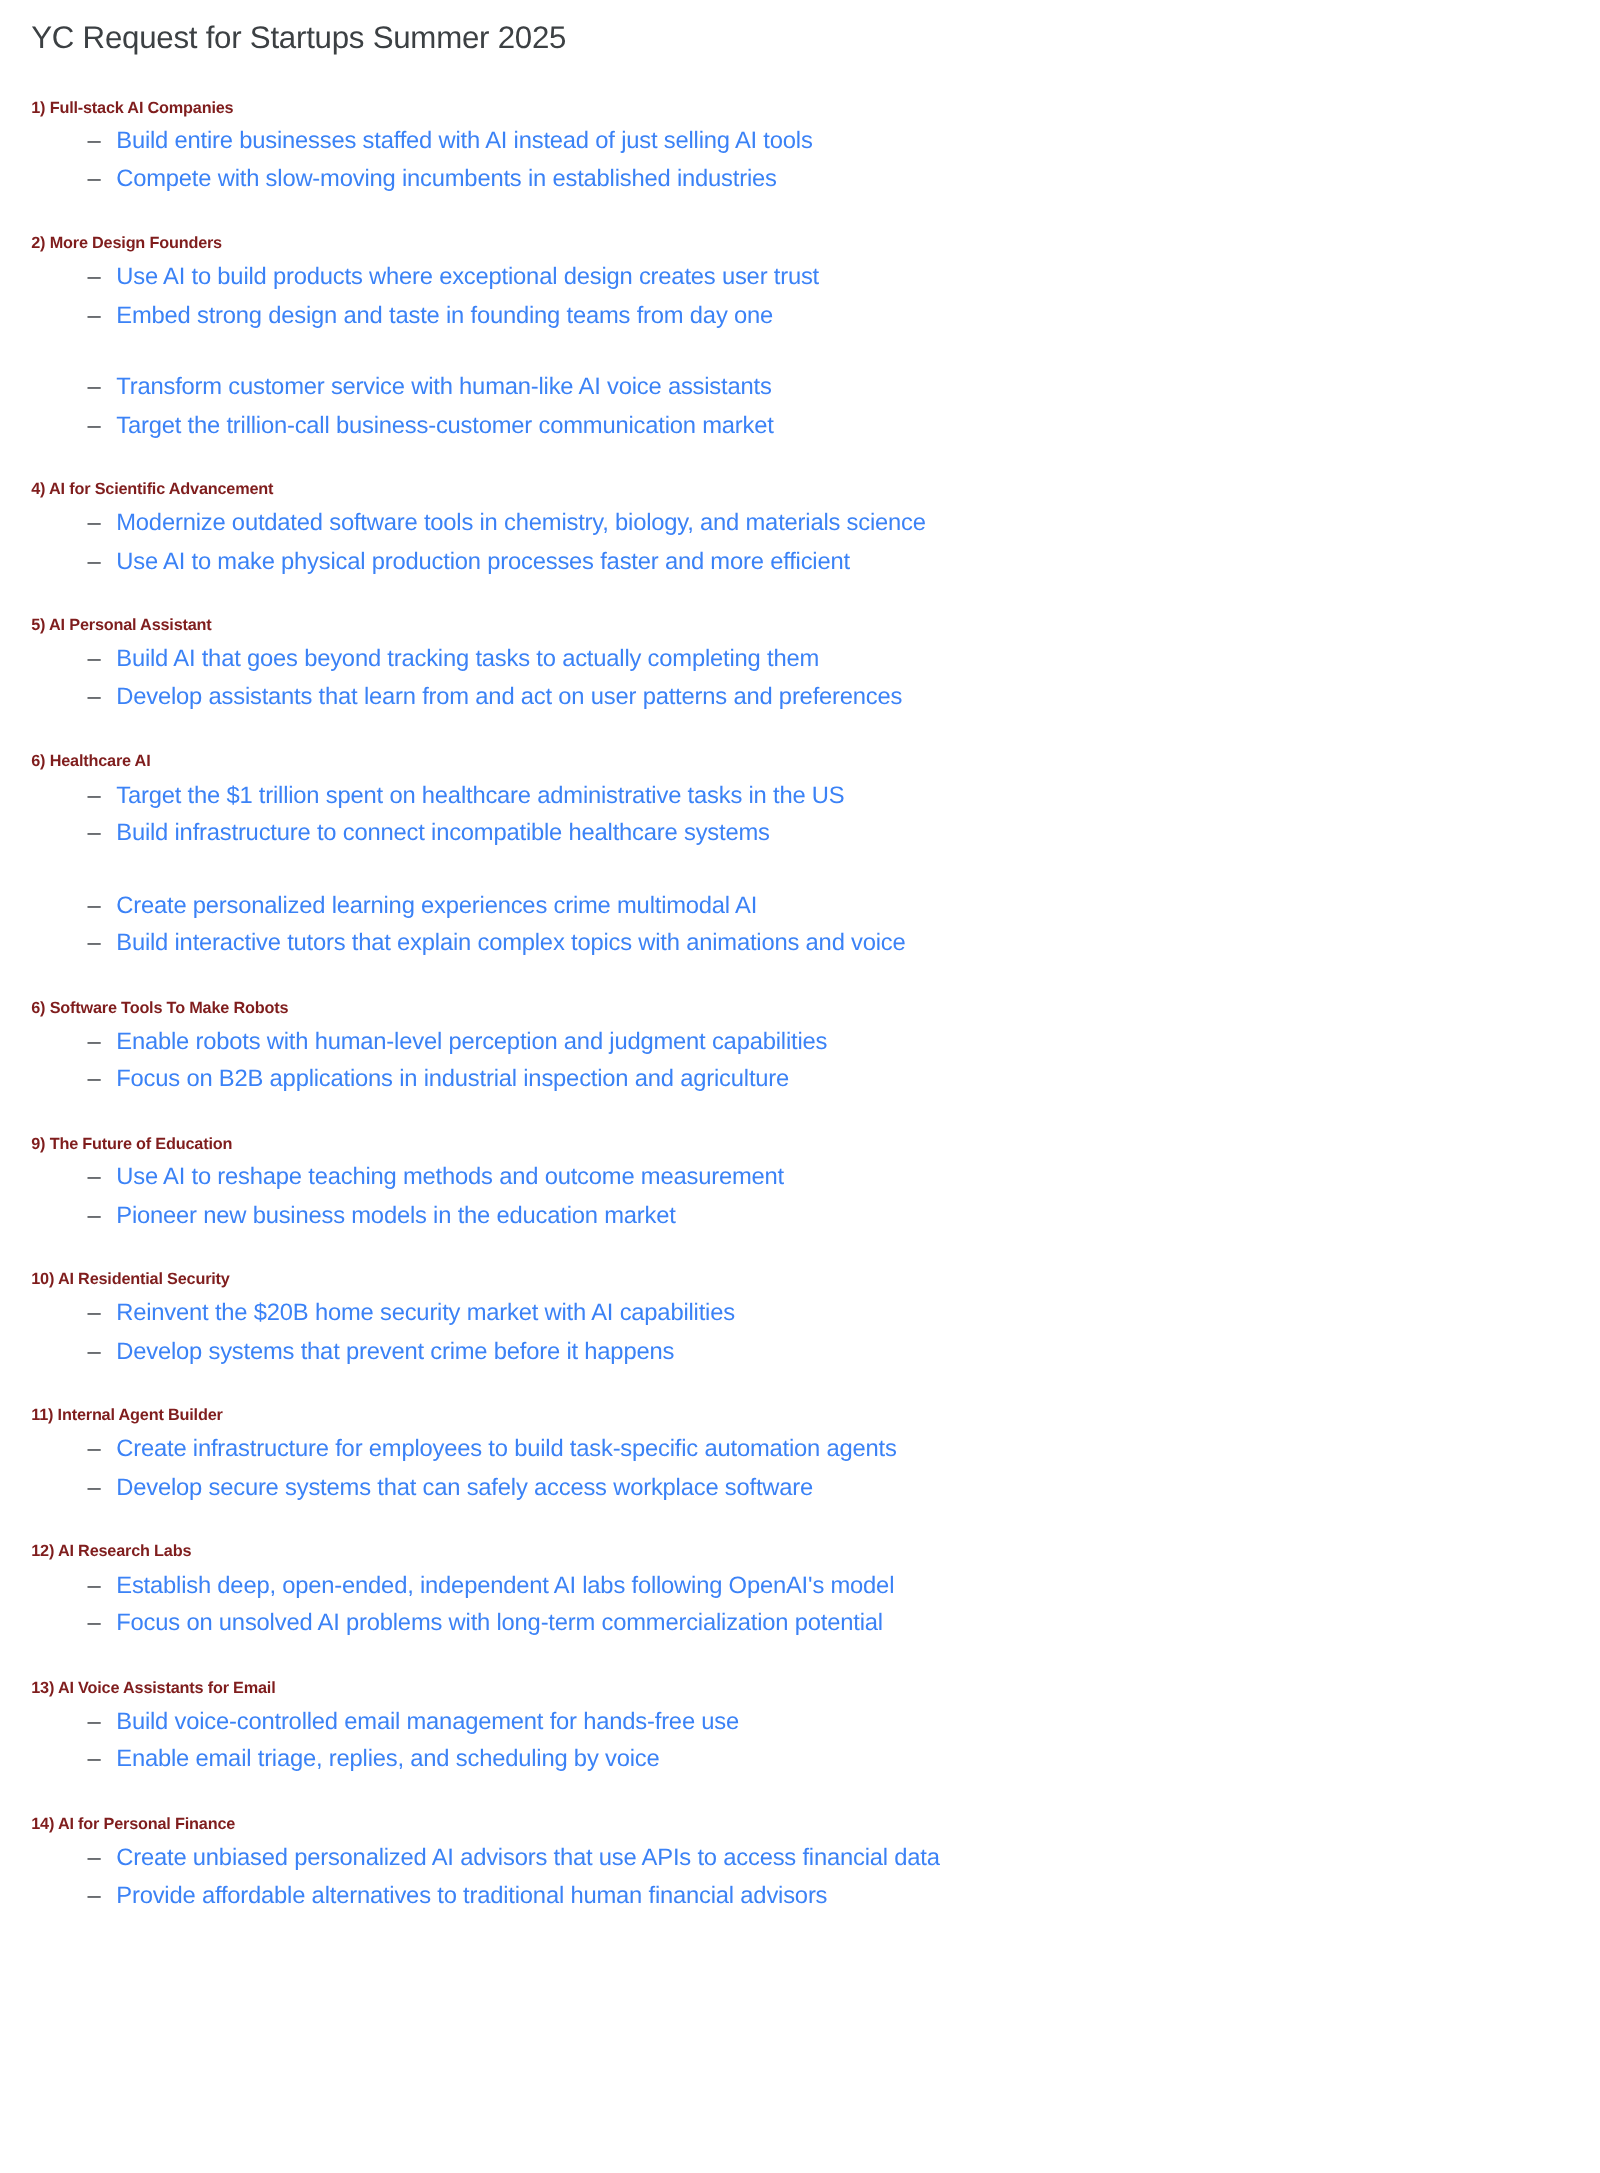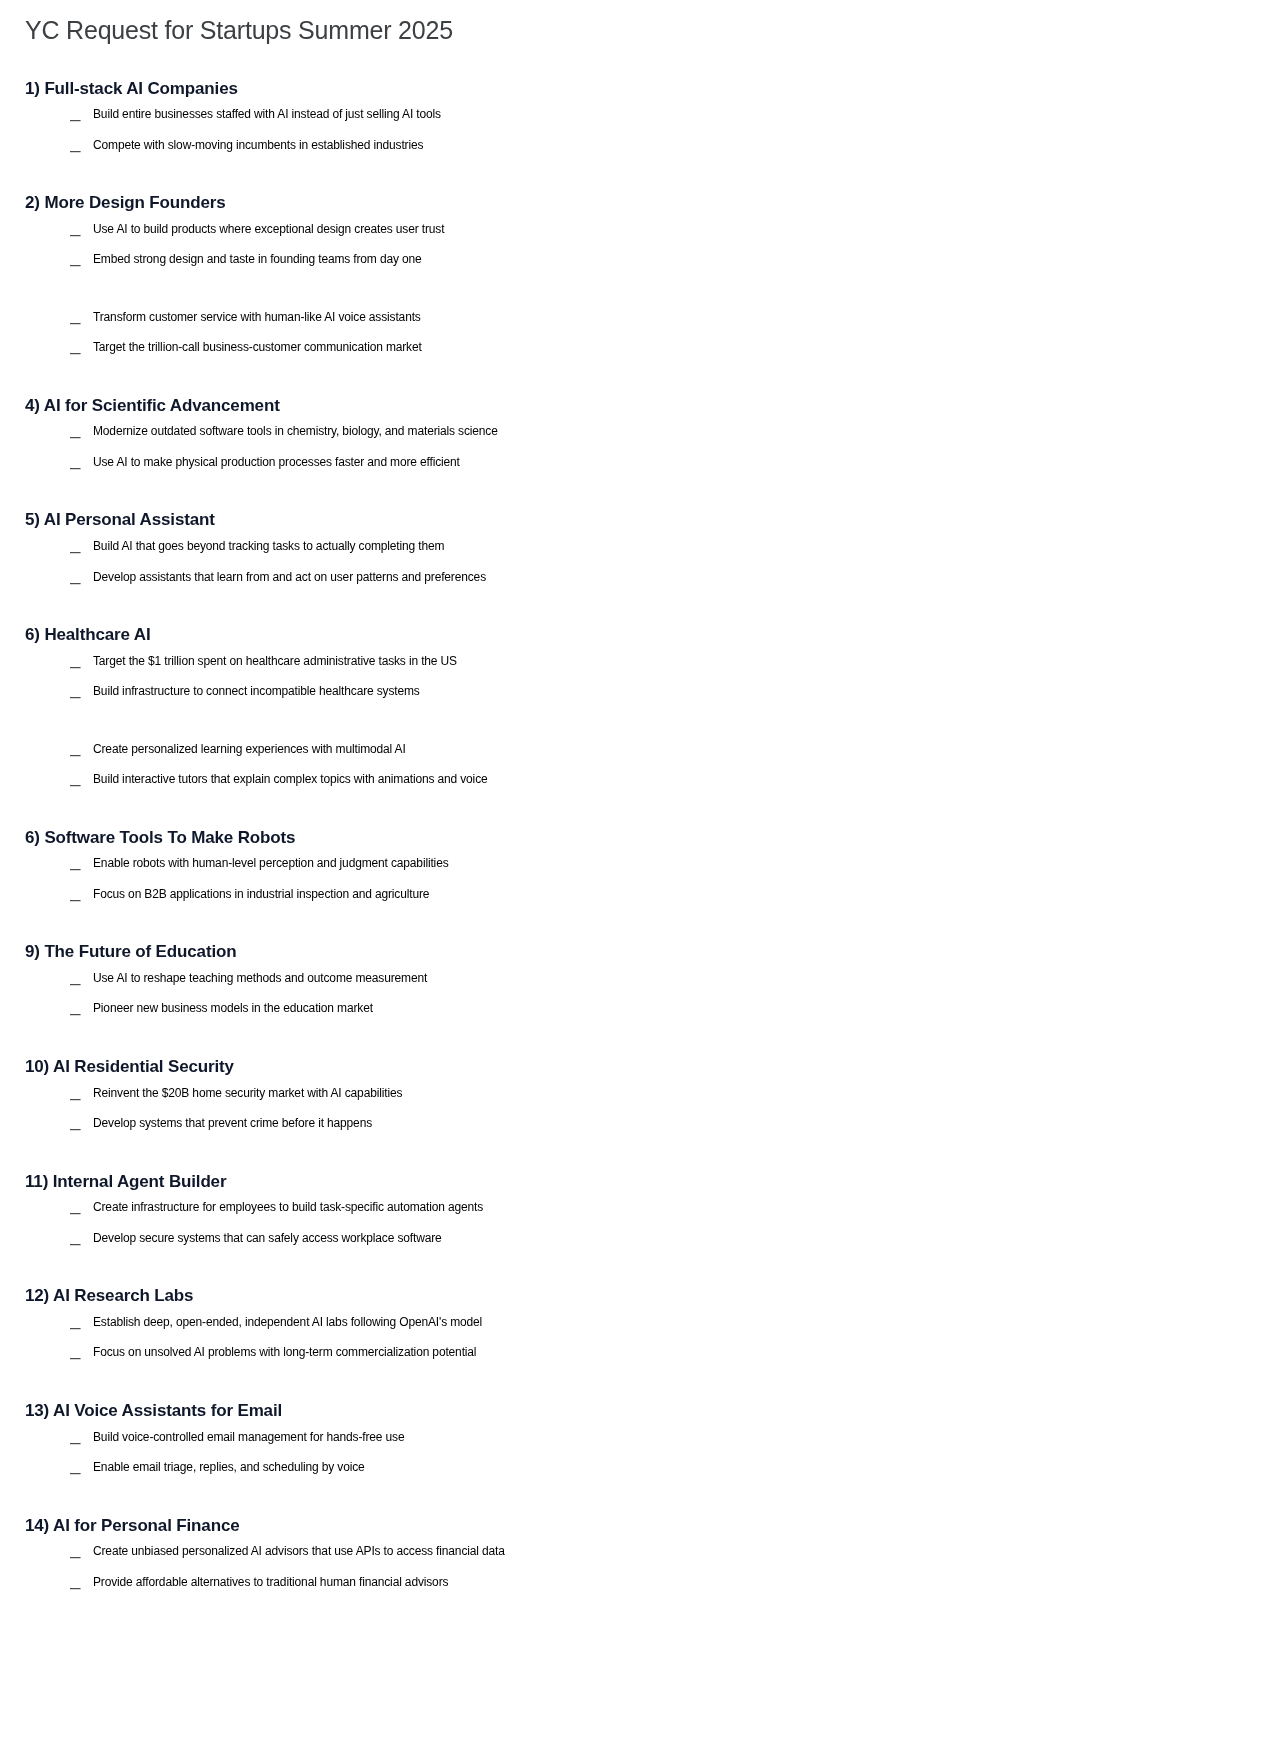--- a/index.html
+++ b/index.html
@@ -37,23 +37,23 @@
     margin-top: 30px;
   }
 
   .section {
     margin-bottom: 27px;
   }
 
   .section:last-child { margin-bottom: 0; }
 
   .section-heading {
-    font-size: 17px;
+    font-size: 13px;
     font-weight: 700;
-    color: #0f172a;
+    color: #7f1d1d;
     letter-spacing: -0.15px;
     margin-left: 25px;
     line-height: 1.45;
     white-space: nowrap;
   }
 
   .bullets {
     list-style: none;
     margin-top: 2px;
   }
@@ -70,22 +70,22 @@
     flex: 0 0 auto;
     width: 23px;
     font-size: 19px;
     color: #4a4e52;
     line-height: 1.5;
     font-weight: 400;
   }
 
   .bullet-text {
     flex: 1 1 auto;
-    font-size: 12px;
-    color: #000000;
+    font-size: 19px;
+    color: #3b82f6;
     letter-spacing: -0.15px;
     line-height: 1.5;
     white-space: nowrap;
   }
 </style>
 </head>
 <body>
 
 <div class="page">
 
@@ -166,21 +166,21 @@
           <li class="bullet">
             <span class="bullet-dash">–</span>
             <span class="bullet-text">Build infrastructure to connect incompatible healthcare systems</span>
           </li>
         </ul>
       </div>
       <div class="section">
         <ul class="bullets">
           <li class="bullet">
             <span class="bullet-dash">–</span>
-            <span class="bullet-text">Create personalized learning experiences with multimodal AI</span>
+            <span class="bullet-text">Create personalized learning experiences crime multimodal AI</span>
           </li>
           <li class="bullet">
             <span class="bullet-dash">–</span>
             <span class="bullet-text">Build interactive tutors that explain complex topics with animations and voice</span>
           </li>
         </ul>
       </div>
       <div class="section">
         <div class="section-heading">6) Software Tools To Make Robots</div>
         <ul class="bullets">

